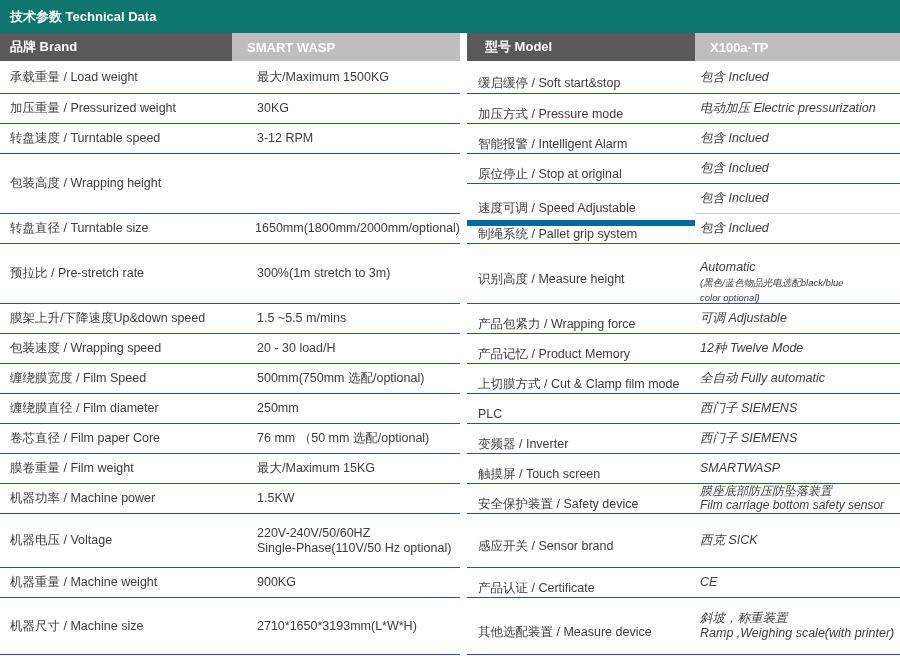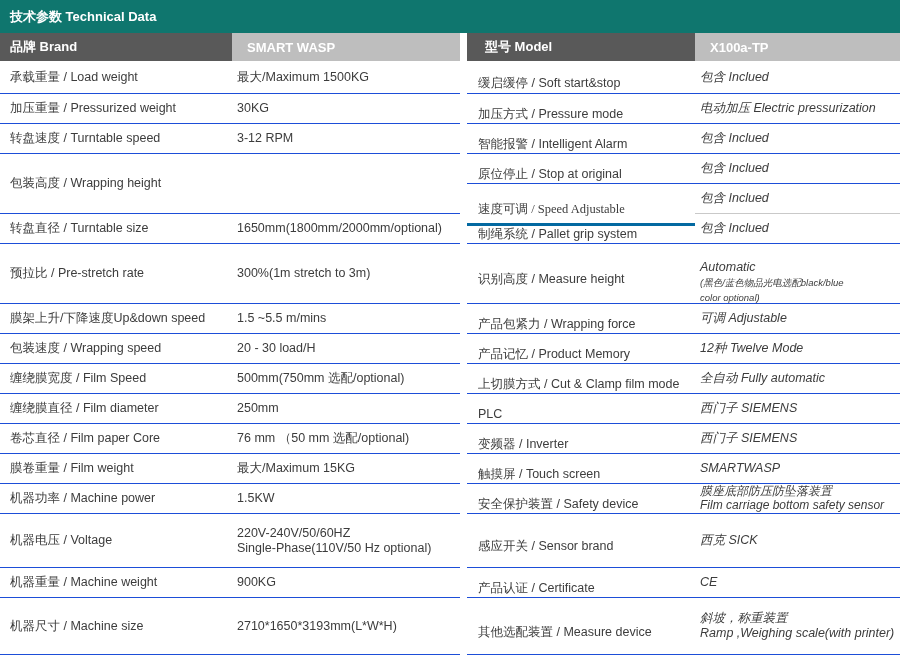--- a/index.html
+++ b/index.html
@@ -16,26 +16,26 @@
     display:flex;align-items:center;box-sizing:border-box;}
   .hrow .hvalue{background:#BEBEBE;color:#ffffff;font-weight:bold;font-size:13px;
     display:flex;align-items:center;box-sizing:border-box;flex:1;padding-left:15px;}
   .left .hlabel{width:232px;padding-left:10px;}
   .right .hlabel{width:228px;padding-left:18px;}
   .row{display:flex;border-bottom:1px solid #1d4ed8;box-sizing:border-box;}
   .h33{height:33px}.h30{height:30px}.h60{height:60px}.h54{height:54px}.h57{height:57px}
   .cell{display:flex;align-items:center;font-size:12.5px;color:#3C3C3C;box-sizing:border-box;
     white-space:pre-line;line-height:15px;}
   .left .label{width:232px;padding-left:10px;}
-  .left .value{flex:1;padding-left:5px;}
+  .left .value{flex:1;padding-left:5px;margin-left:20px;}
   .right .label{width:228px;padding-left:11px;margin-top:12px;}
   .right .value{flex:1;padding-left:5px;font-style:italic;}
   .row.partial{border-bottom:none;}
   .row.partial .cell{height:100%;}
-  .row.partial .label{border-bottom:3px solid #0369a1;font-family:Liberation Serif, serif;}
+  .row.partial .label{border-bottom:6px solid #0369a1;}
   .row.partial .value{border-bottom:1px solid #C9C9C9;}
   .row.tight .value{line-height:13.5px;font-size:12px;}
   .value.auto-cell{display:block;padding-top:16px;line-height:15px;}
   .auto-cell .small{font-size:9.5px;white-space:pre;line-height:13px;vertical-align:baseline;}
 </style>
 </head>
 <body>
 
 <div class="page">
 

